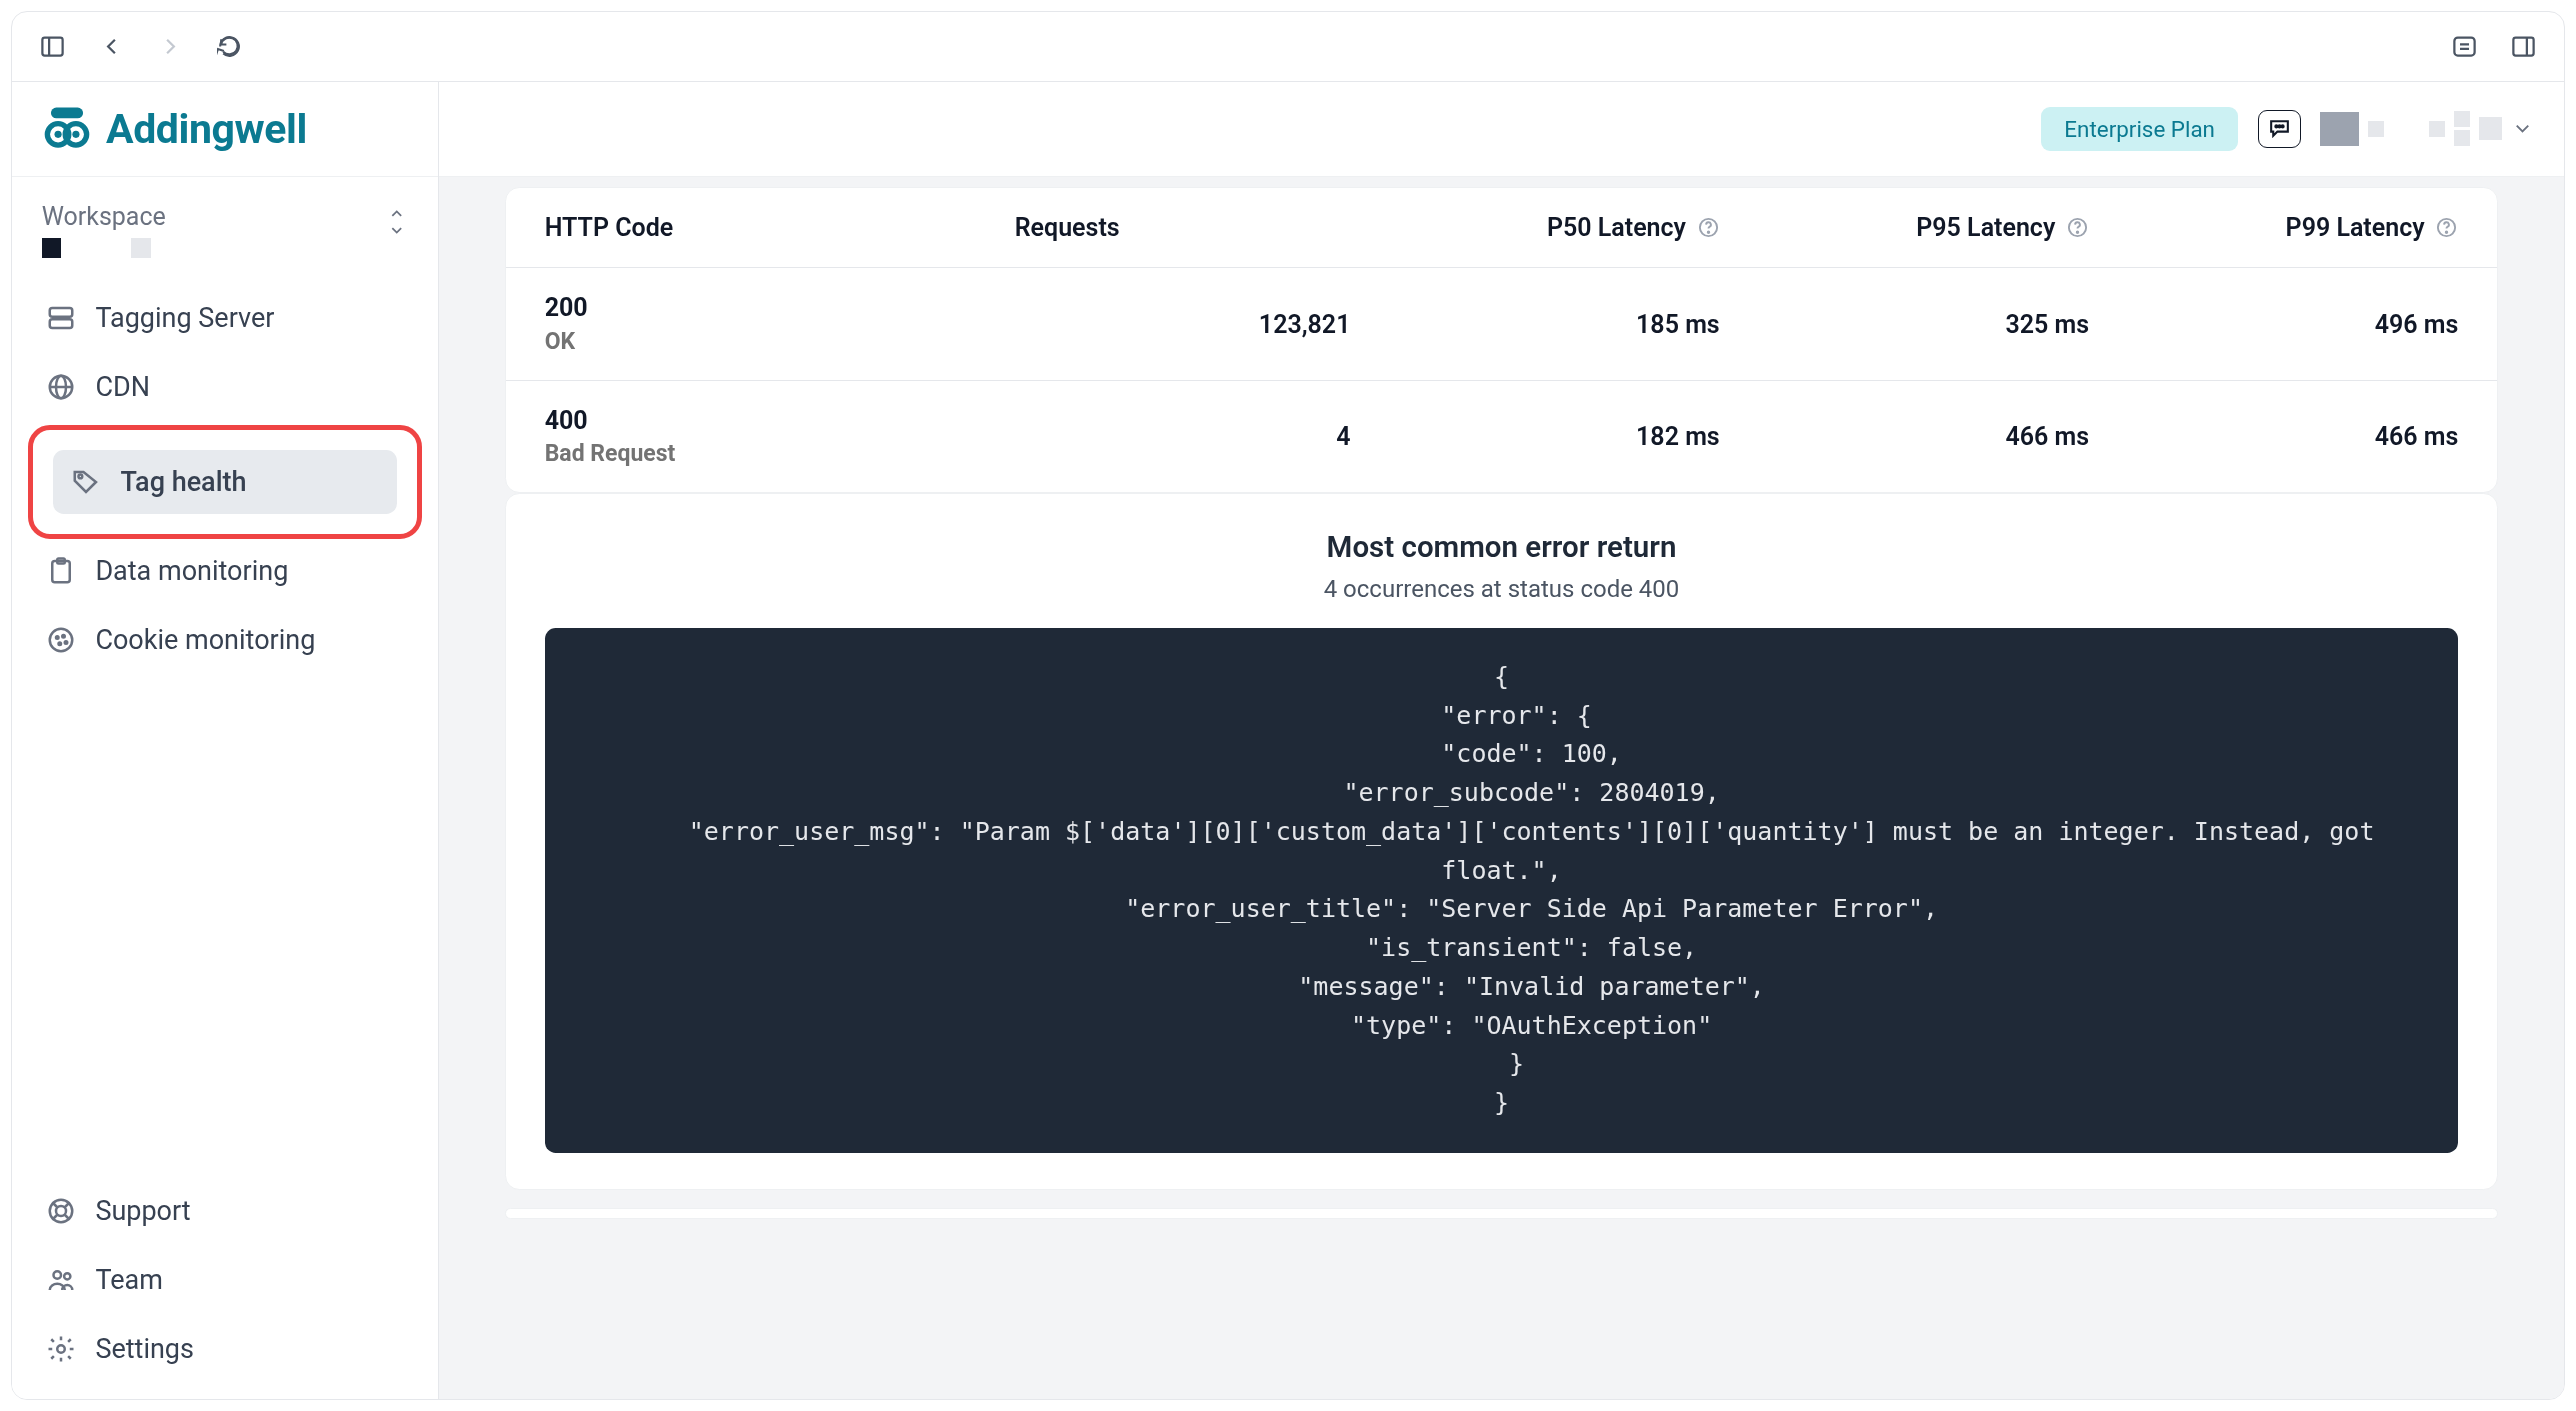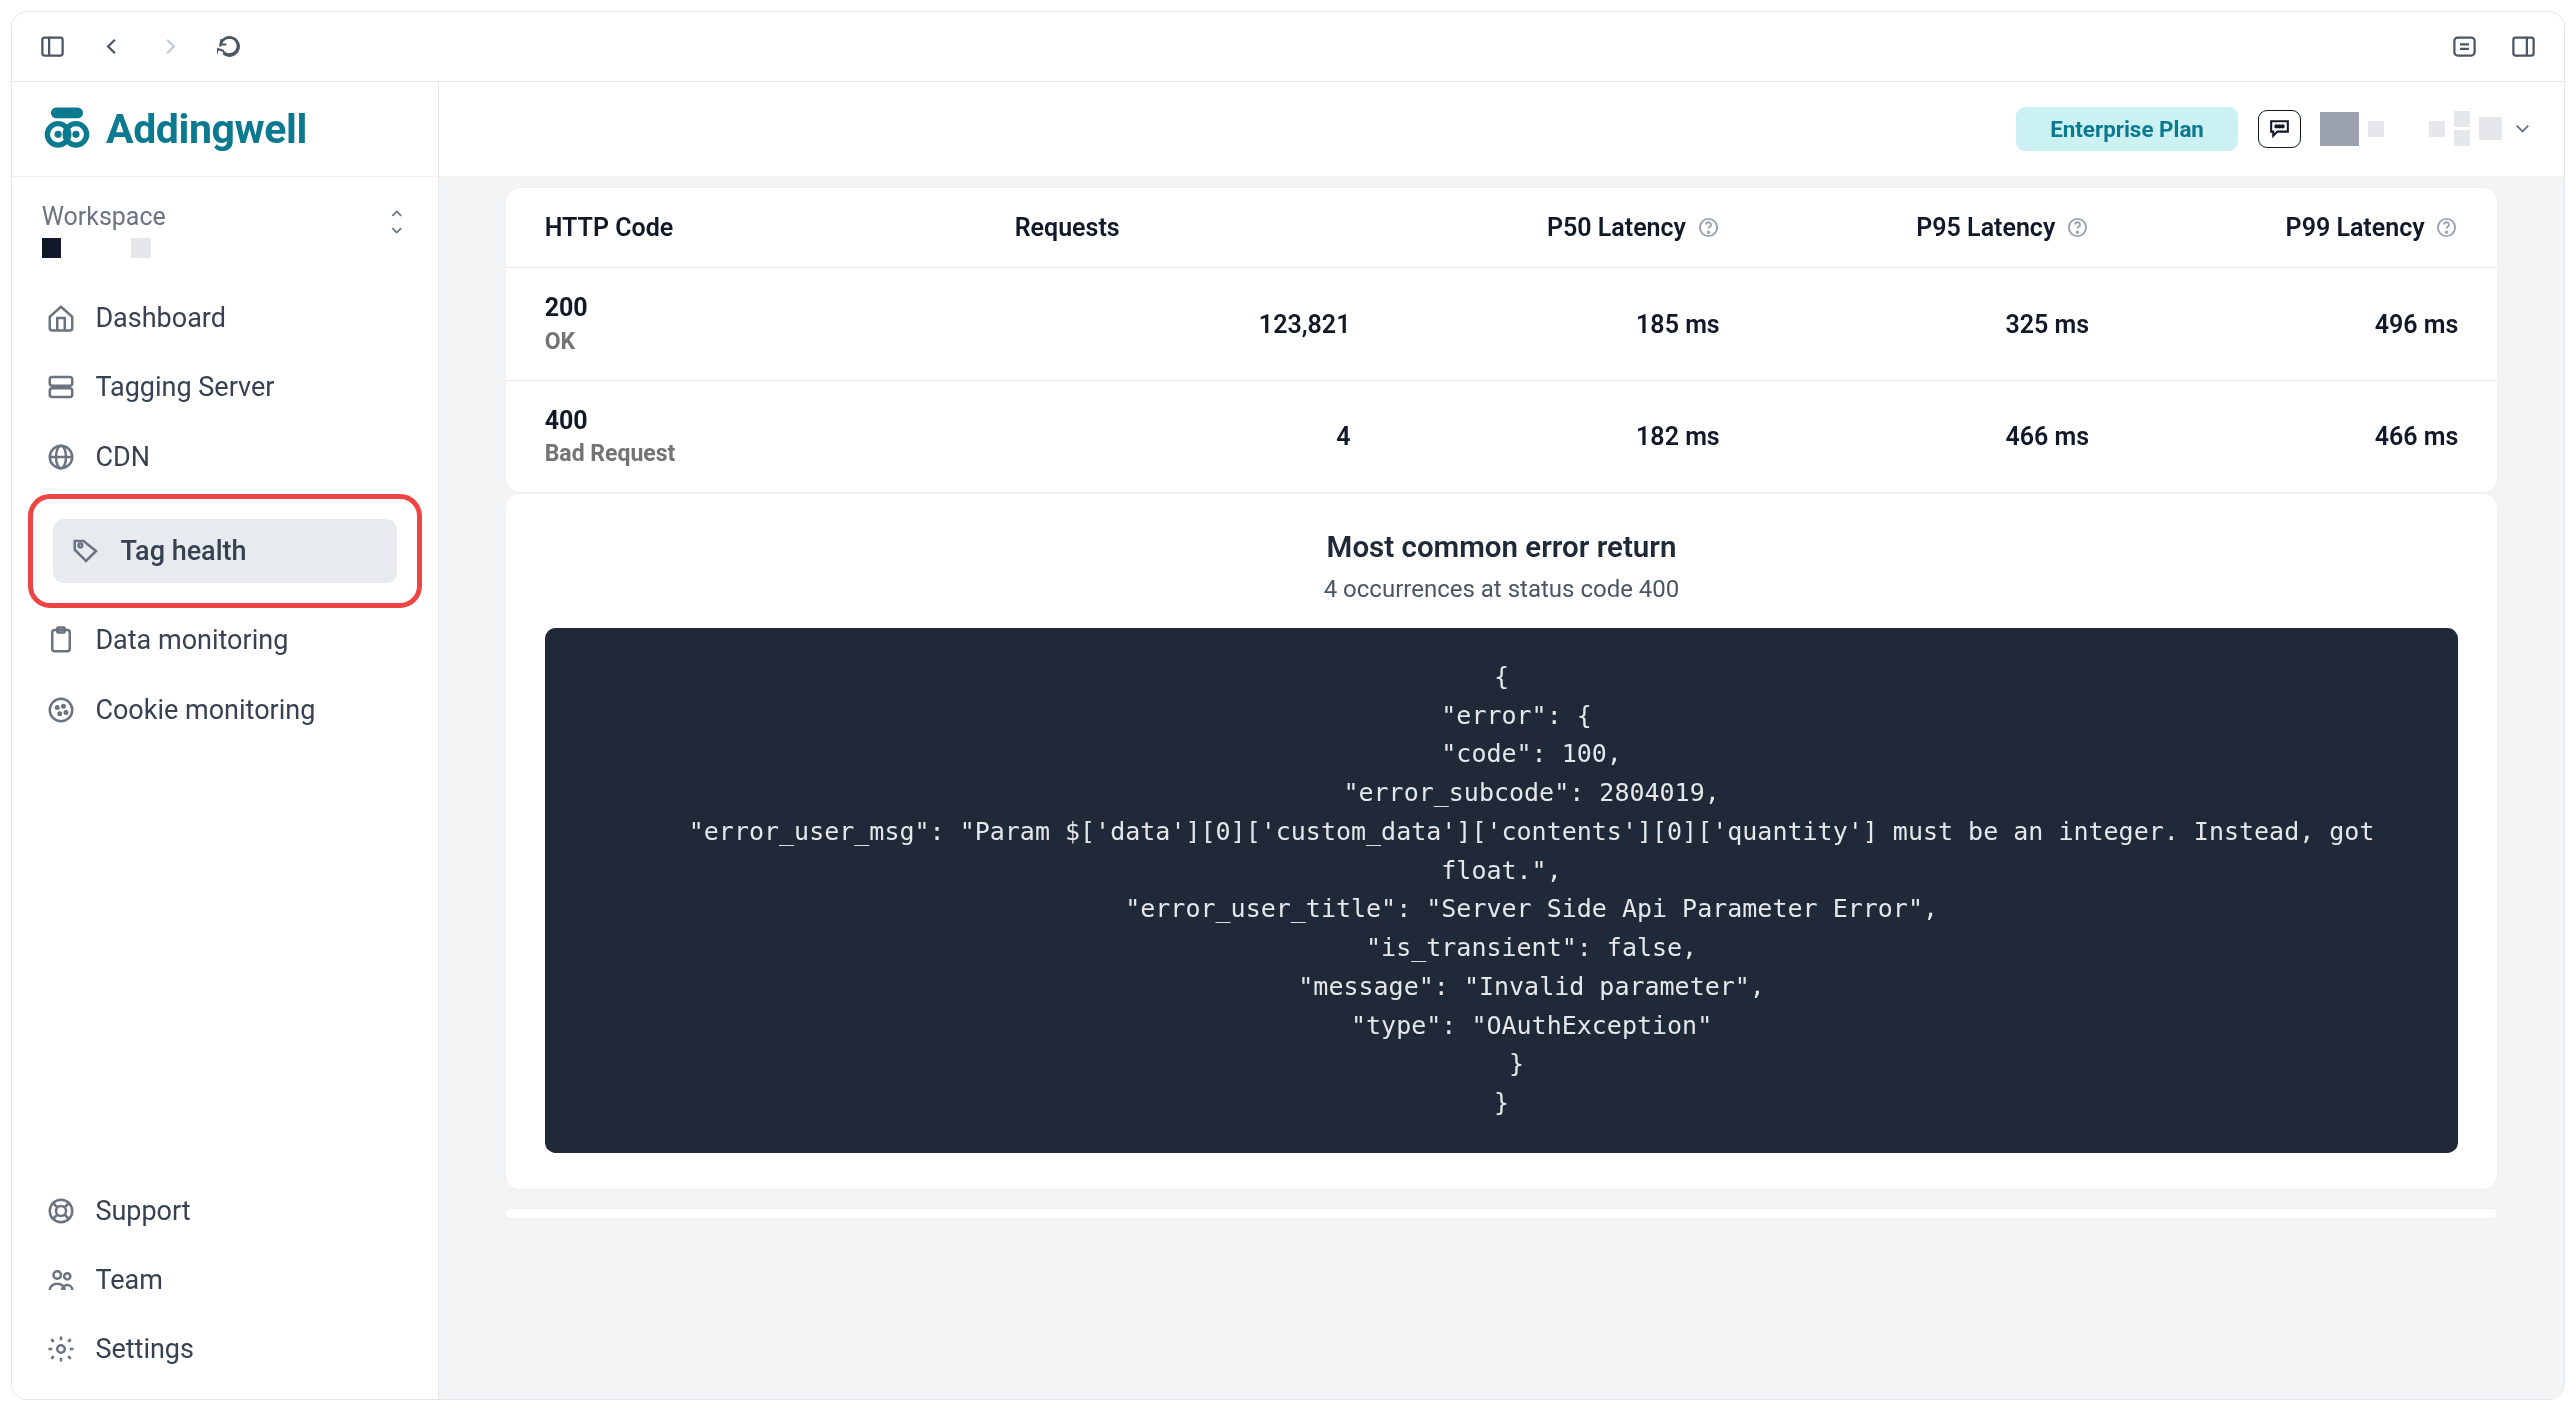--- a/index.html
+++ b/index.html
@@ -114,22 +114,22 @@
   display: flex; align-items: center; justify-content: flex-end;
   padding: 0 30px;
   background: #fff;
   border-bottom: 0.9px solid #eef0f2;
   gap: 19.7px;
 }
 .plan-badge {
   background: #ccf1f3;
   color: #0b7a91;
   font-size: 22.4px;
-  font-weight: 700;
-  padding: 9px 34px;
+  font-weight: 400;
+  padding: 9px 23px;
   border-radius: 9px;
 }
 .chat-btn {
   width: 43px; height: 38px;
   border: 1.8px solid #111827;
   border-radius: 9px;
   display: flex; align-items: center; justify-content: center;
   cursor: pointer;
 }
 .user-cluster { display: flex; align-items: center; gap: 9px; }
@@ -247,29 +247,20 @@
         </div>
         <div class="workspace-chevrons">
           <svg width="21.5" height="30" viewBox="0 0 24 34" fill="none" stroke="currentColor" stroke-width="2">
                 <polyline points="7 10 12 5 17 10"></polyline>
                 <polyline points="7 24 12 29 17 24"></polyline>
               </svg>
         </div>
       </div>
 
       <nav class="nav">
-        <div class="nav-item">
-          <span class="nav-icon">
-                <svg width="30" height="30" viewBox="0 0 24 24" fill="none" stroke="currentColor" stroke-width="2">
-                  <path d="M3 11l9-8 9 8v9a2 2 0 0 1-2 2H5a2 2 0 0 1-2-2z"></path>
-                  <path d="M9 22V12h6v10"></path>
-                </svg>
-              </span>
-          <span>Dashboard</span>
-        </div>
         <div class="nav-item">
           <span class="nav-icon">
                 <svg width="30" height="30" viewBox="0 0 24 24" fill="none" stroke="currentColor" stroke-width="2">
                   <rect x="3" y="4" width="18" height="7" rx="2"></rect>
                   <rect x="3" y="13" width="18" height="7" rx="2"></rect>
                 </svg>
               </span>
           <span>Tagging Server</span>
         </div>
         <div class="nav-item">

